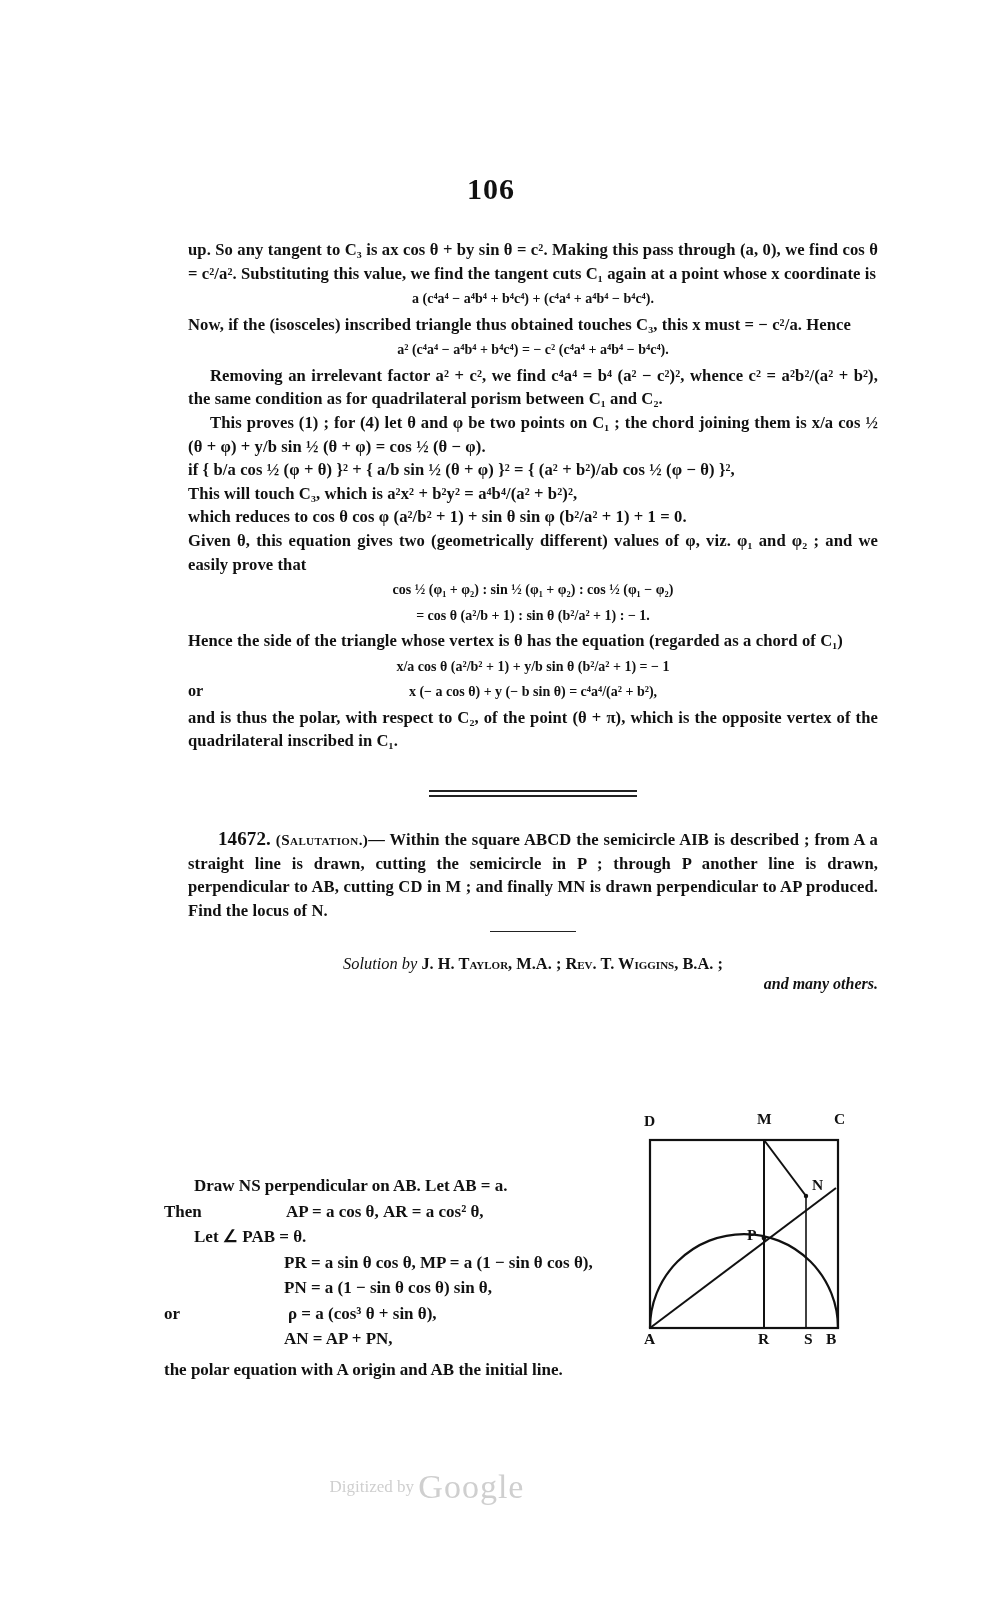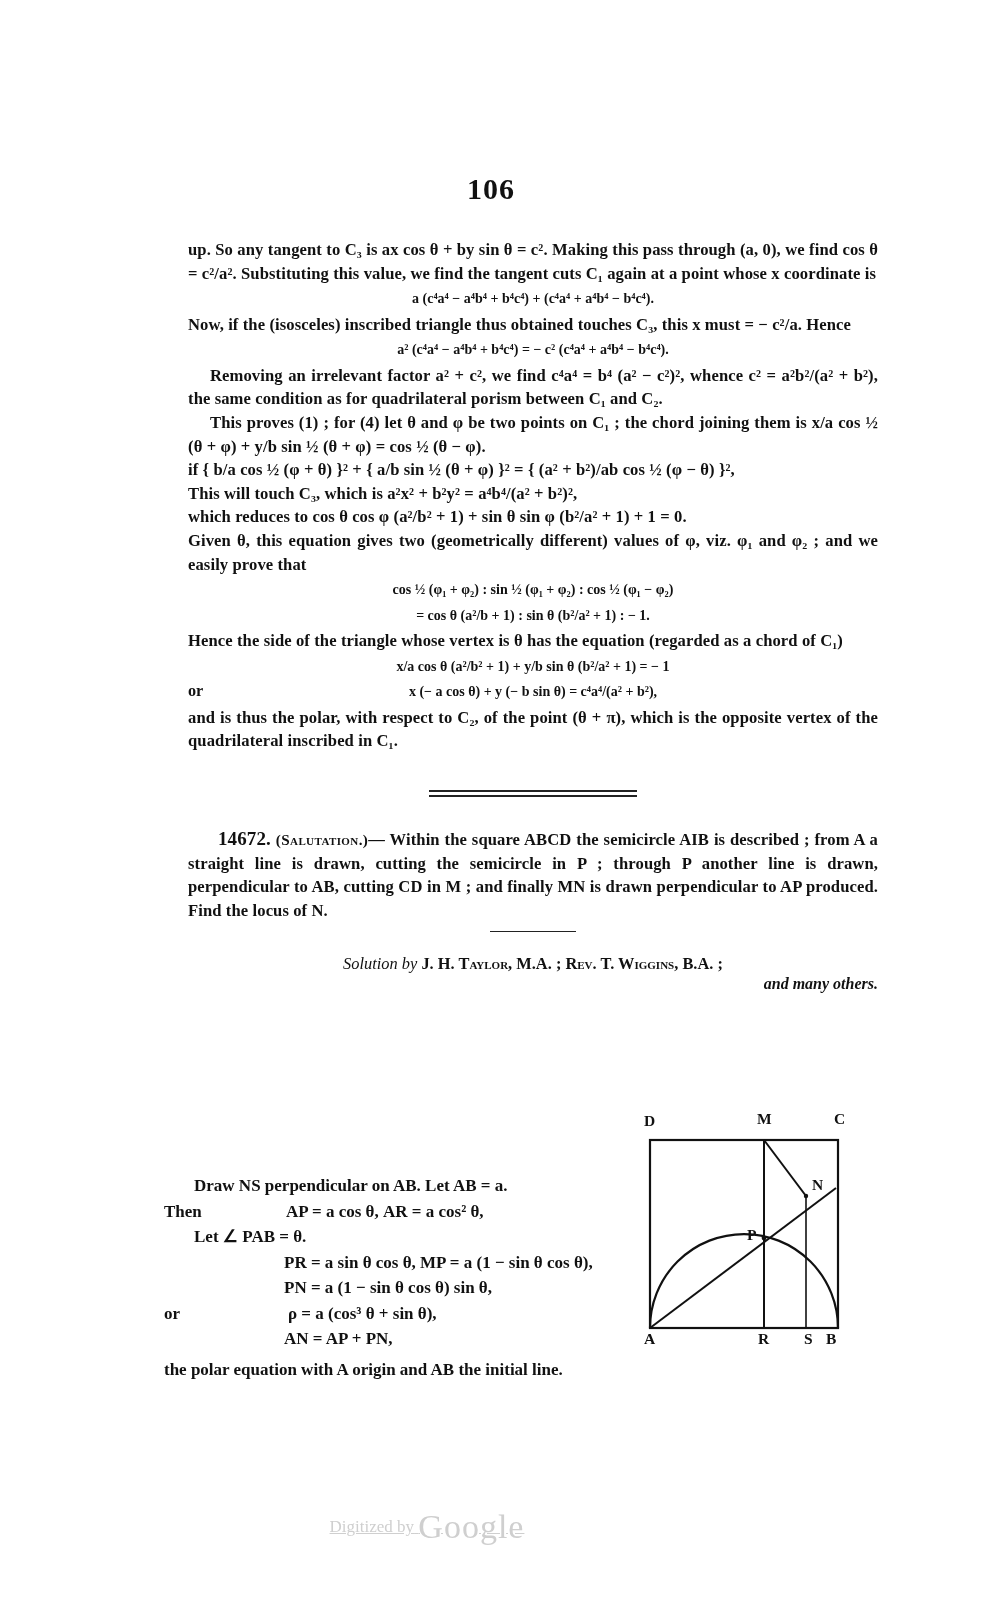--- a/index.html
+++ b/index.html
@@ -125,26 +125,25 @@
   }
   .fig-label {
     position: absolute;
     font-size: 15.5px;
     font-weight: bold;
     font-family: "Liberation Serif", serif;
   }
   .google-foot {
     position: absolute;
     left: 0;
-    top: 1508px;
+    top: 1468px;
     width: 854px;
     text-align: center;
     color: #cfcfcf;
     font-size: 17px;
-    text-decoration: underline;
   }
   .google-foot .g {
     font-size: 34px;
     letter-spacing: 1px;
     vertical-align: -6px;
   }
 </style>
 </head>
 <body>
 

